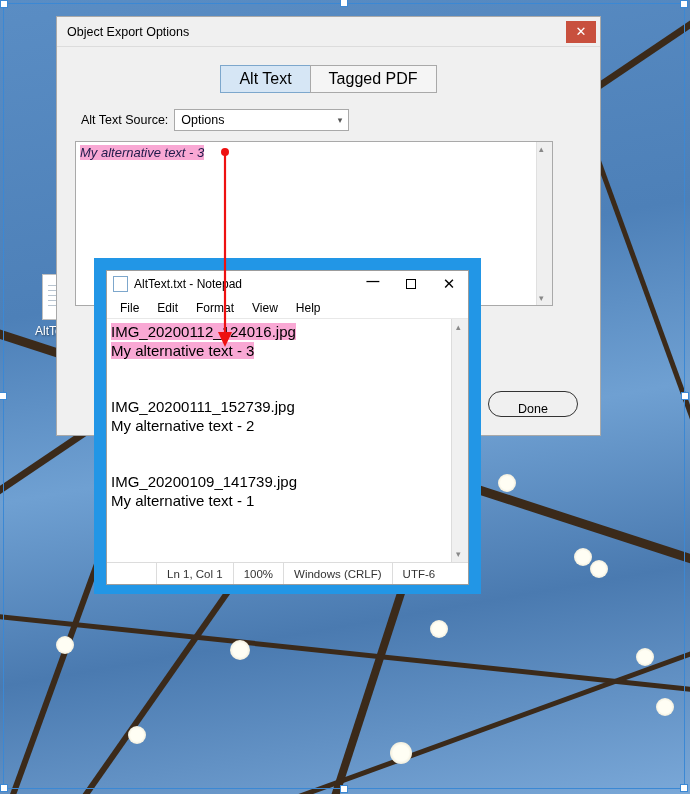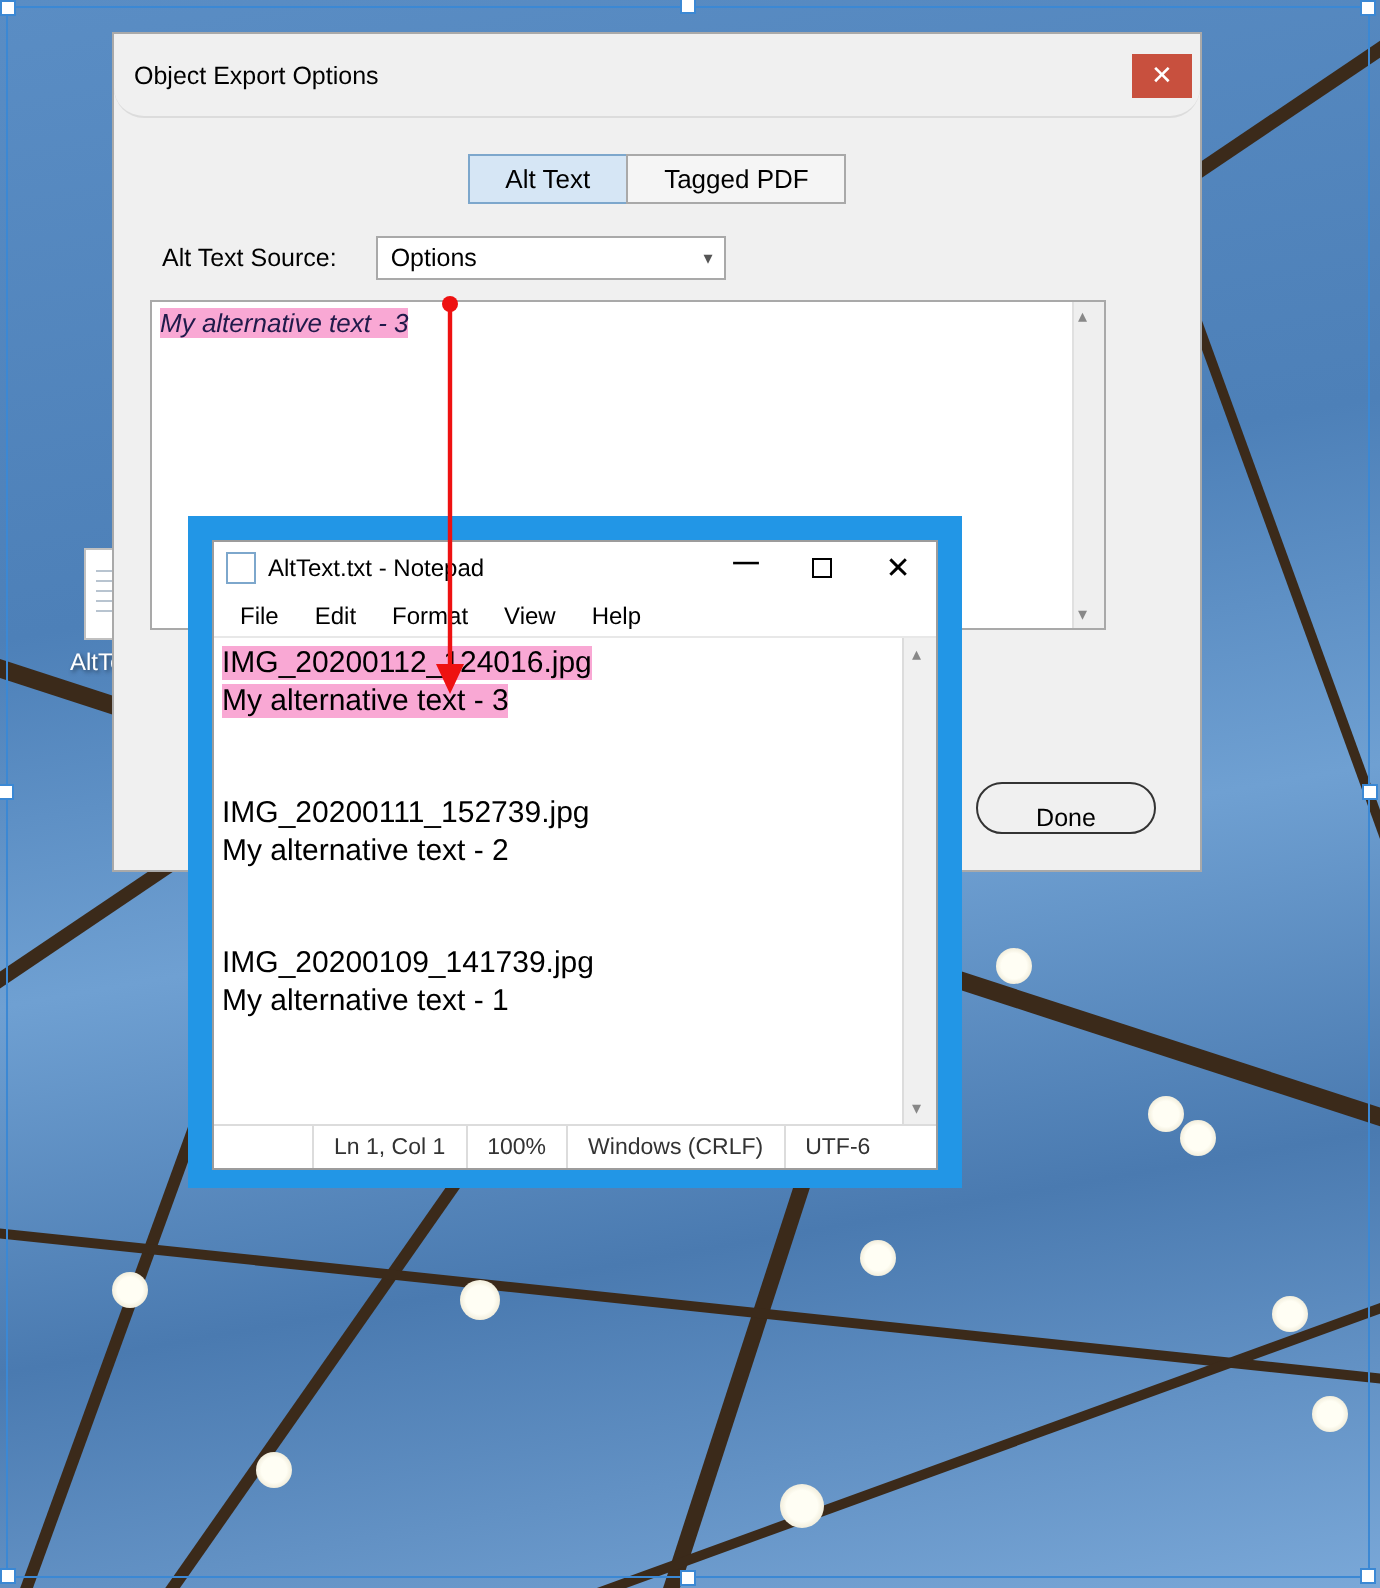--- a/index.html
+++ b/index.html
@@ -49,54 +49,53 @@
       position: absolute;
       left: 56px; top: 16px;
       width: 545px; height: 420px;
       background: #f0f0f0;
       border: 1px solid #a9a9a9;
       z-index: 5;
       font-size: 12.5px;
       color: #000;
     }
     .export-titlebar {
-      height: 42px;
+      height: 30px;
       display: flex;
       align-items: center;
       padding: 0 0 0 10px;
       justify-content: space-between;
       border-bottom: 1px solid #dcdcdc;
-      border-radius: 15px;
     }
     .export-close {
       width: 30px; height: 22px;
       background: #c8503e;
       color: #fff;
       display: flex; align-items: center; justify-content: center;
       font-size: 13px;
       margin-right: 4px;
       cursor: pointer;
     }
     .export-body { padding: 18px 18px 12px 18px; }
     .tabstrip { display: flex; justify-content: center; margin-bottom: 16px; }
     .tab {
       padding: 4px 18px;
       border: 1px solid #a9a9a9;
       background: #f5f5f5;
       margin-left: -1px;
       cursor: pointer;
-      font-size: 13px;
+      font-size: 16px;
     }
     .tab:first-child { margin-left: 0; }
     .tab.active {
       background: #d6e6f5;
       border-color: #7da7cc;
       font-weight: normal;
     }
-    .field-row { display: flex; align-items: center; gap: 20px; margin-bottom: 10px; padding-left: 6px;}
+    .field-row { display: flex; align-items: center; gap: 6px; margin-bottom: 10px; padding-left: 6px;}
     .field-label { font-size: 12.5px; }
     .dropdown {
       width: 175px;
       height: 22px;
       border: 1px solid #a9a9a9;
       background: #fff;
       display: flex;
       align-items: center;
       padding: 0 6px;
       justify-content: space-between;

